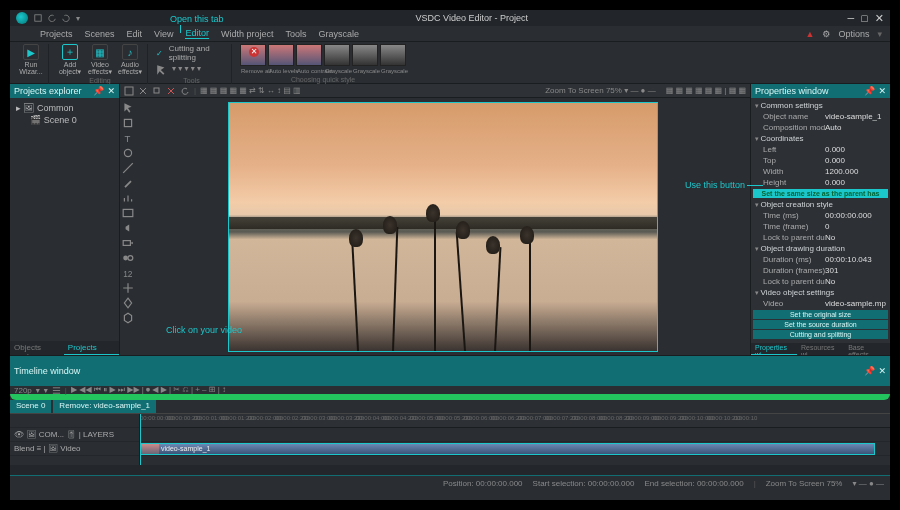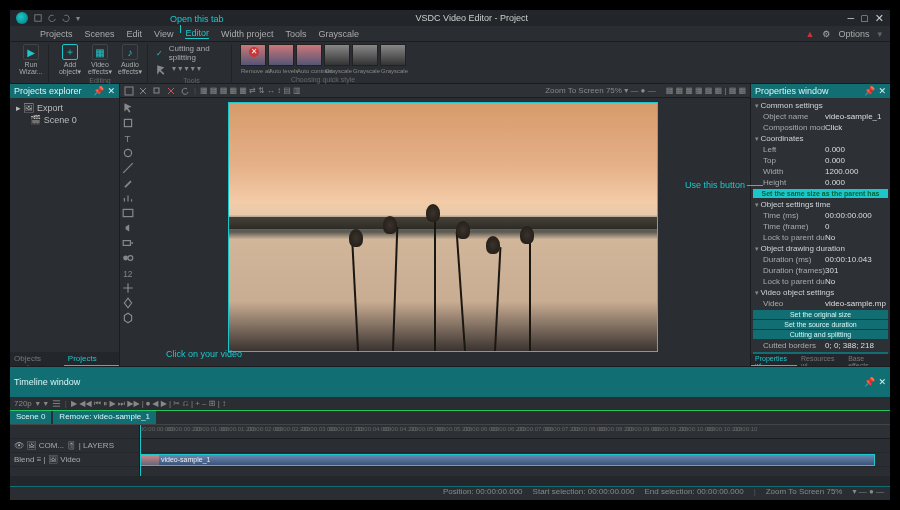--- a/index.html
+++ b/index.html
@@ -67,36 +67,36 @@
 .prop-row .v{flex:1;color:#ddd;white-space:nowrap;overflow:hidden;}
 .prop-btn{background:#116f73;color:#d7f5f5;text-align:center;font-size:7px;padding:1px;margin:1px 0;cursor:pointer;}
 .prop-btn.hl{background:#1cc7cc;color:#063;font-weight:bold;}
 .callout-right{position:absolute;right:145px;top:170px;color:#1cc7cc;font-size:9px;white-space:nowrap;}
 .callout-right::after{content:"";position:absolute;right:-18px;top:5px;width:16px;height:1px;background:#1cc7cc;}
 .right-tabs{height:12px;background:#23272b;display:flex;font-size:7px;color:#777;}
 .right-tabs div{padding:1px 4px;}
 .right-tabs div.active{color:#1cc7cc;border-bottom:1px solid #1cc7cc;}
 .timeline{height:120px;background:#2a2e33;border-top:1px solid #1a1d20;display:flex;flex-direction:column;}
 .tl-head{background:#116f73;color:#d7f5f5;font-size:9px;padding:10px 4px;display:flex;justify-content:space-between;}
-.tl-tools{height:14px;display:flex;align-items:center;gap:4px;padding:0 4px;font-size:8px;color:#888;border-bottom:1px solid #22c55e;}
+.tl-tools{height:14px;display:flex;align-items:center;gap:4px;padding:0 4px;font-size:8px;color:#888;border-bottom:6px solid #22c55e;border-radius:6px;}
 .tl-tools .tic{width:9px;height:9px;color:#888;}
 .tl-tabs{height:14px;display:flex;font-size:8px;color:#aaa;border-bottom:1px solid #444;}
 .tl-tabs .tab{background:#116f73;color:#d7f5f5;padding:1px 6px;margin-right:2px;}
 .tl-body{flex:1;display:flex;}
 .tl-left{width:130px;background:#2a2e33;border-right:1px solid #1a1d20;font-size:8px;color:#aaa;}
 .tl-left .row{height:14px;display:flex;align-items:center;gap:4px;padding:0 4px;border-bottom:1px solid #23262a;}
 .tl-right{flex:1;position:relative;overflow:hidden;}
 .ruler{height:14px;background:#2d3136;position:relative;border-bottom:1px solid #1a1d20;font-size:6px;color:#666;}
 .ruler span{position:absolute;top:1px;}
 .track{height:14px;position:relative;border-bottom:1px solid #23262a;}
 .clip{position:absolute;top:1px;height:12px;background:linear-gradient(#6a88b3,#3b5377);border:1px solid #1cc7cc;font-size:7px;color:#eee;padding-left:20px;line-height:10px;overflow:hidden;}
 .clip .th{position:absolute;left:0;top:0;width:18px;height:100%;background:linear-gradient(#c88,#667);}
 .playhead{position:absolute;top:0;bottom:0;width:1px;background:#1cc7cc;left:0;}
 .scroll-h{height:10px;background:#23272b;}
-.status{height:14px;background:#2a2e33;border-top:1px solid #116f73;display:flex;align-items:flex-start;padding:0 6px;font-size:8px;color:#888;gap:10px;}
+.status{height:14px;background:#2a2e33;border-top:1px solid #116f73;display:flex;align-items:flex-end;padding:12px 6px;font-size:8px;color:#888;gap:10px;}
 .status .sp{margin-left:auto;}
 svg{display:block;}
 </style>
 </head>
 <body>
 
 <div class="app">
 
   <div class="titlebar">
     <div class="logo"></div>
@@ -206,21 +206,21 @@
   </div>
 
   <div class="main">
 
     <div class="left-panel">
       <div class="panel-head">
           <span>Projects explorer</span>
           <span class="x">📌 ✕</span>
         </div>
       <div class="tree">
-        <div class="node">▸ 🖼 <span>Export</span></div>
+        <div class="node">▸ 🖼 <span>Common</span></div>
         <div class="node child">🎬 <span>Scene 0</span></div>
       </div>
       <div class="left-tabs">
         <div>Objects explorer</div>
         <div class="active">Projects explorer</div>
       </div>
     </div>
 
     <div class="center">
       <div class="centerbar">
@@ -307,59 +307,59 @@
               <div class="reed" style="left:48%;height:55%;"></div>
               <div class="tuft" style="left:46%;bottom:52%;"></div>
               <div class="reed" style="left:55%;height:48%;transform:rotate(-4deg);"></div>
               <div class="tuft" style="left:53%;bottom:45%;"></div>
               <div class="reed" style="left:62%;height:42%;transform:rotate(3deg);"></div>
               <div class="tuft" style="left:60%;bottom:39%;"></div>
               <div class="reed" style="left:70%;height:46%;"></div>
               <div class="tuft" style="left:68%;bottom:43%;"></div>
             </div>
           </div>
-          <div class="cap" style="left:30px;bottom:7px;">Click on your video</div>
+          <div class="cap" style="left:30px;bottom:20px;">Click on your video</div>
         </div>
       </div>
     </div>
 
     <div class="right-panel">
       <div class="panel-head">
           <span>Properties window</span>
           <span class="x">📌 ✕</span>
         </div>
       <div class="prop-body">
         <div class="prop-sec exp">Common settings</div>
         <div class="prop-row">
             <span class="k">Object name</span>
             <span class="v">video-sample_1</span>
           </div>
         <div class="prop-row">
             <span class="k">Composition mode</span>
-            <span class="v">Click</span>
+            <span class="v">Auto</span>
           </div>
         <div class="prop-sec exp">Coordinates</div>
         <div class="prop-row">
             <span class="k">Left</span>
             <span class="v">0.000</span>
           </div>
         <div class="prop-row">
             <span class="k">Top</span>
             <span class="v">0.000</span>
           </div>
         <div class="prop-row">
             <span class="k">Width</span>
             <span class="v">1200.000</span>
           </div>
         <div class="prop-row">
             <span class="k">Height</span>
             <span class="v">0.000</span>
           </div>
         <div class="prop-btn hl">Set the same size as the parent has</div>
-        <div class="prop-sec exp">Object settings time</div>
+        <div class="prop-sec exp">Object creation style</div>
         <div class="prop-row">
             <span class="k">Time (ms)</span>
             <span class="v">00:00:00.000</span>
           </div>
         <div class="prop-row">
             <span class="k">Time (frame)</span>
             <span class="v">0</span>
           </div>
         <div class="prop-row">
             <span class="k">Lock to parent durat</span>

